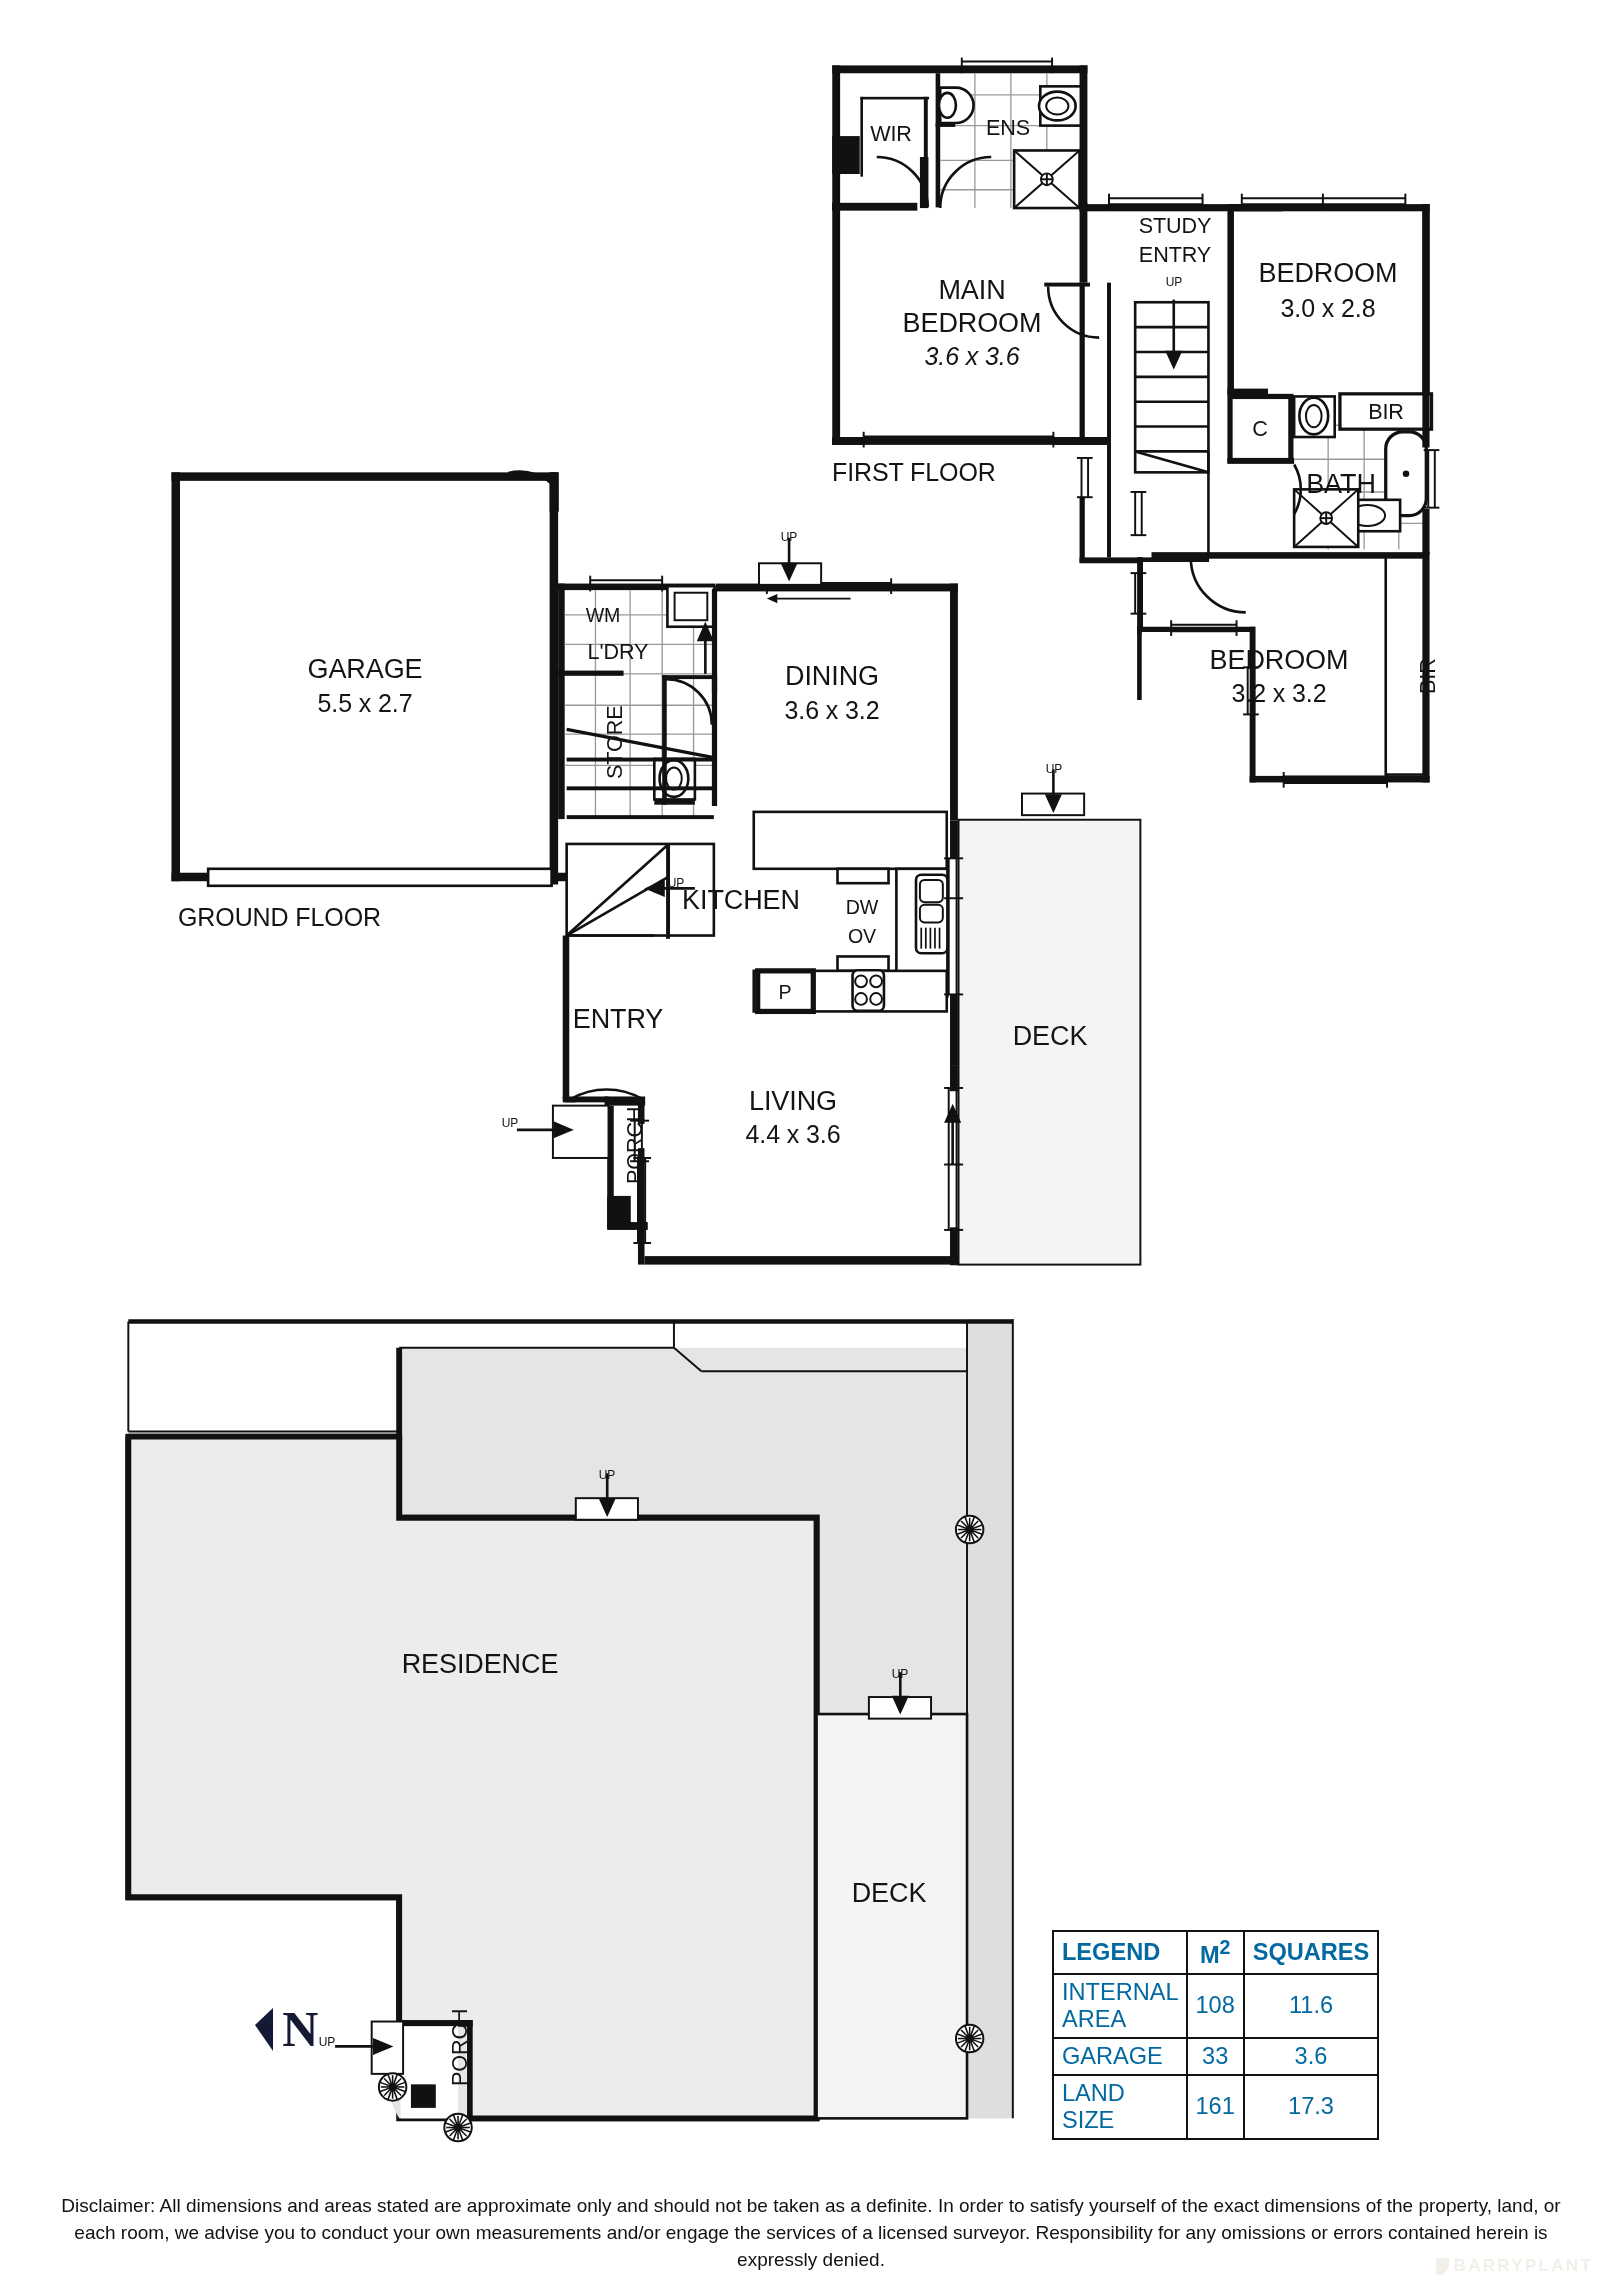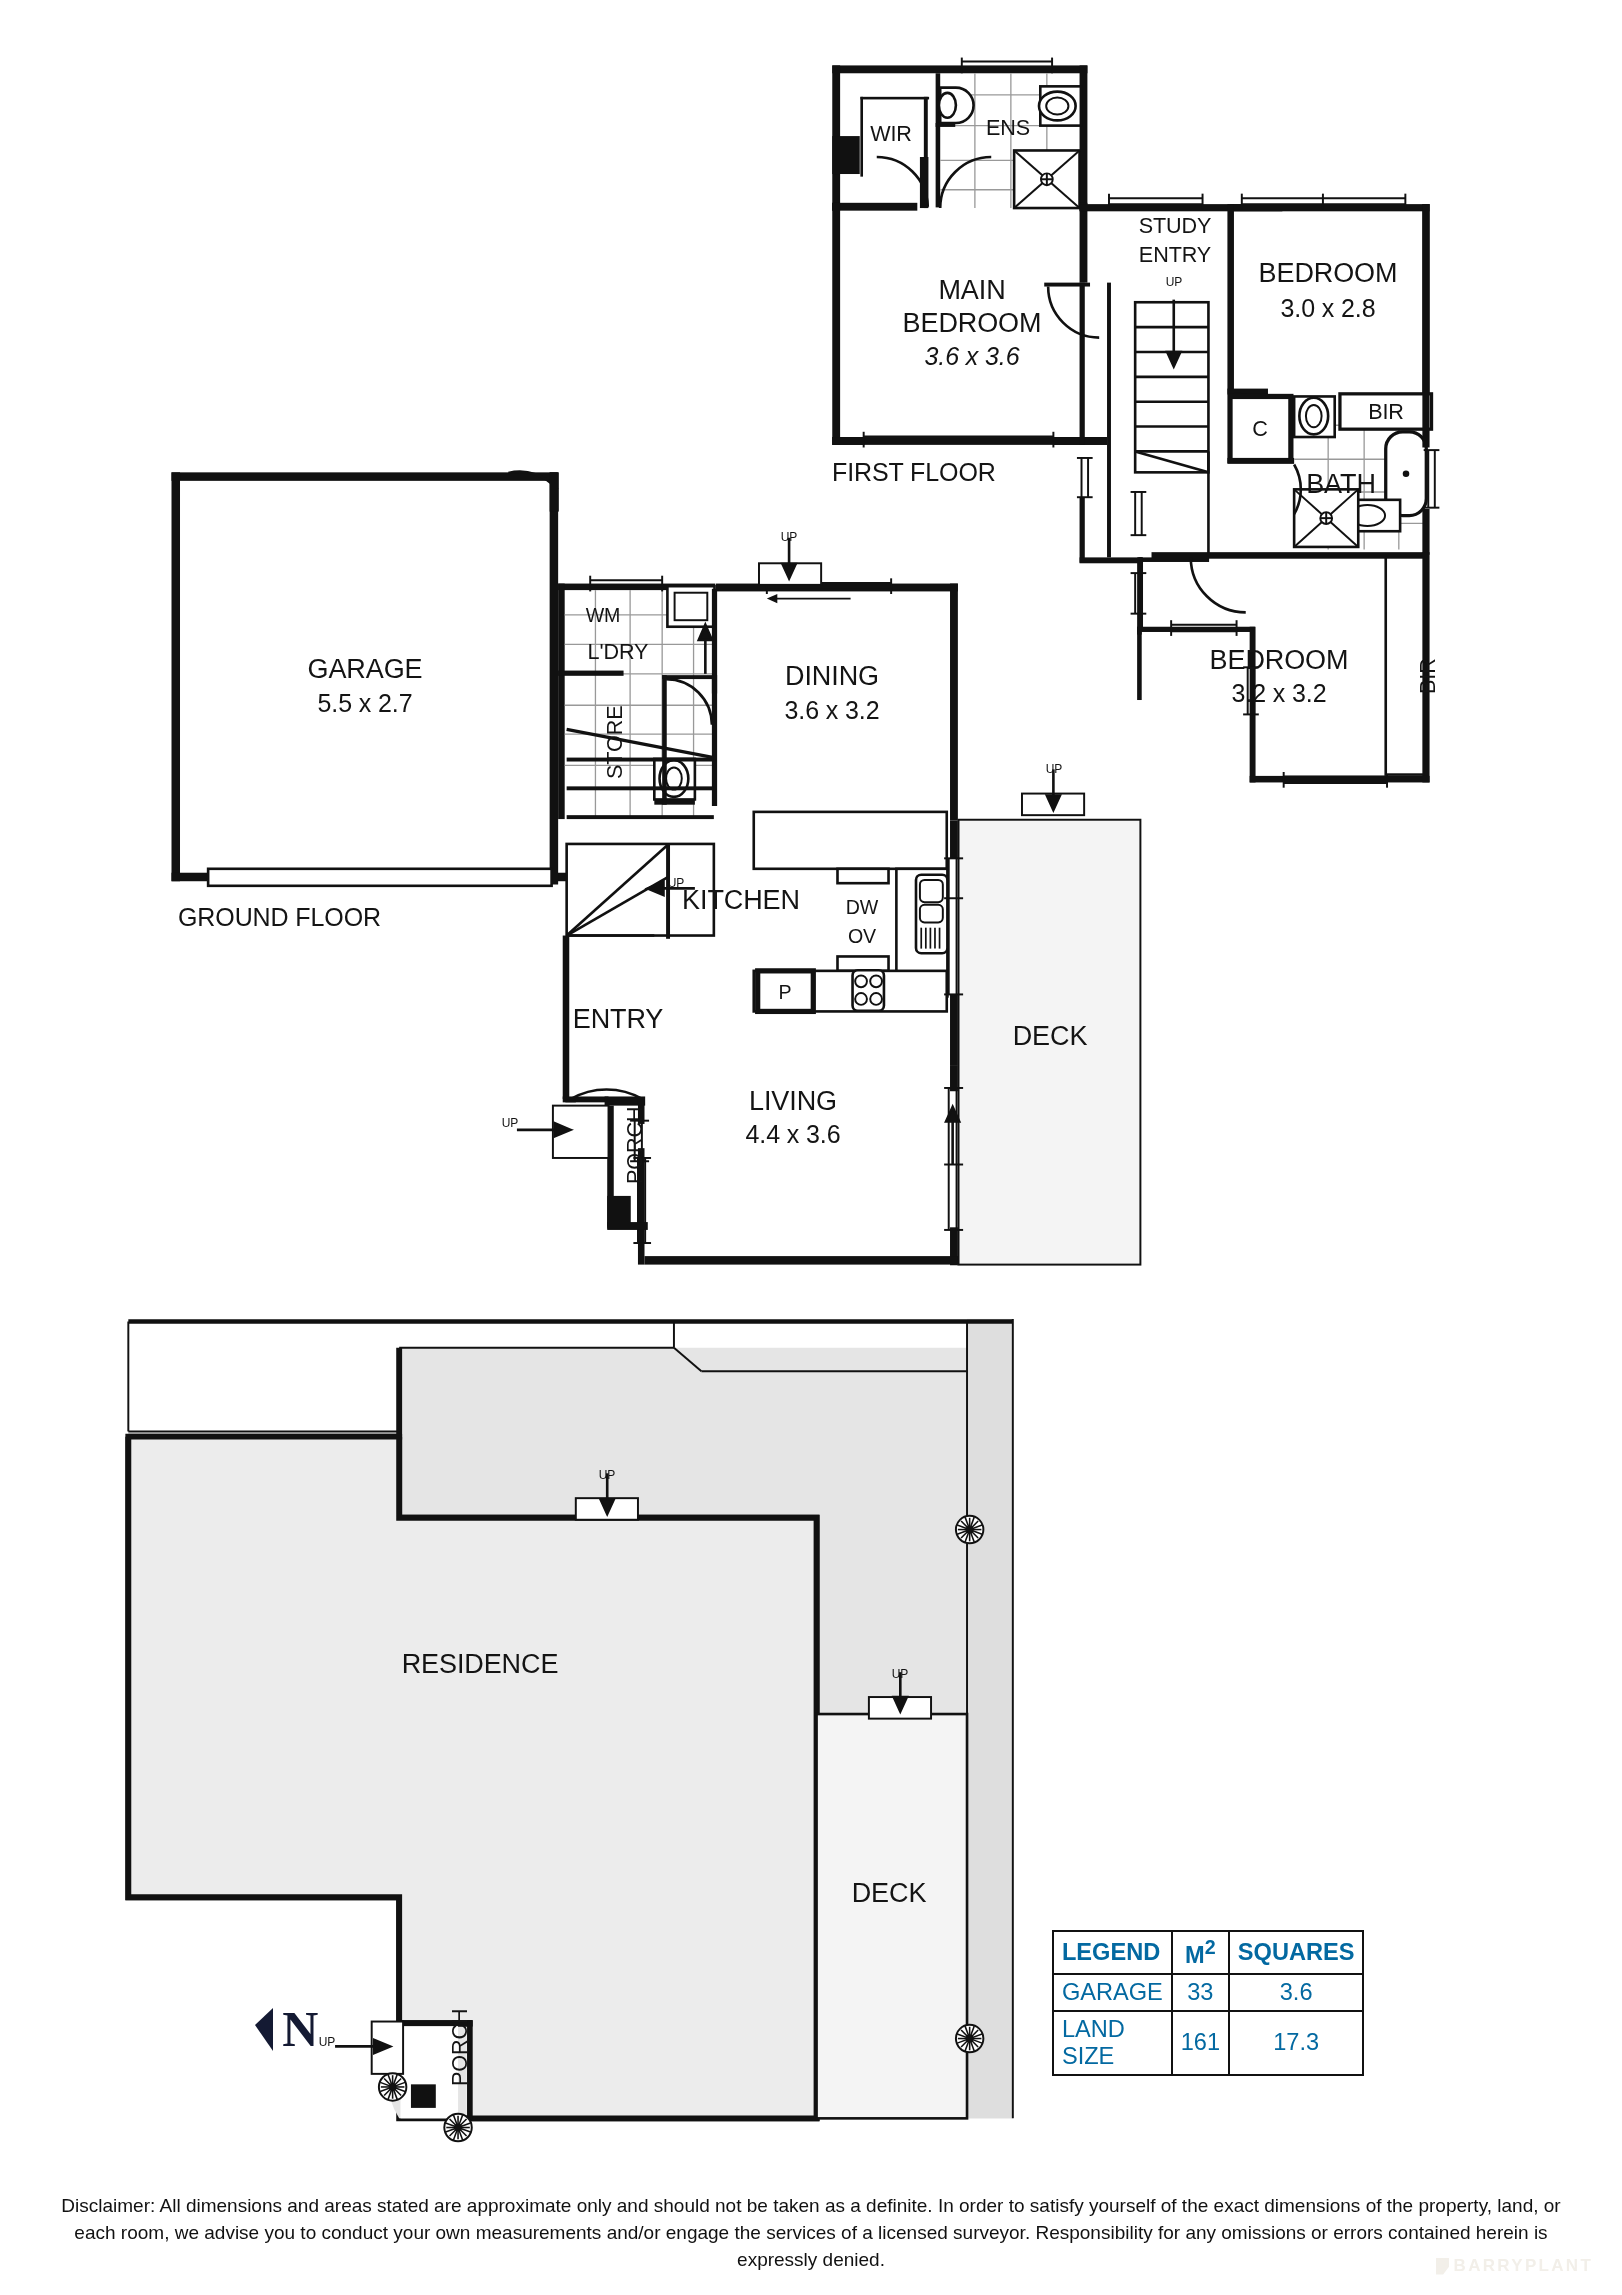--- a/index.html
+++ b/index.html
@@ -617,20 +617,25 @@
 <table id="legend-table">
   <thead>
     <tr>
       <th>LEGEND</th>
       <th class="c">M<sup>2</sup></th>
       <th class="c">SQUARES</th>
     </tr>
   </thead>
   <tbody>
     <tr>
+      <td class="lgnd">INTERNAL AREA</td>
+      <td class="num">108</td>
+      <td class="num">11.6</td>
+    </tr>
+    <tr>
       <td class="lgnd">GARAGE</td>
       <td class="num">33</td>
       <td class="num">3.6</td>
     </tr>
     <tr>
       <td class="lgnd">LAND SIZE</td>
       <td class="num">161</td>
       <td class="num">17.3</td>
     </tr>
   </tbody>

